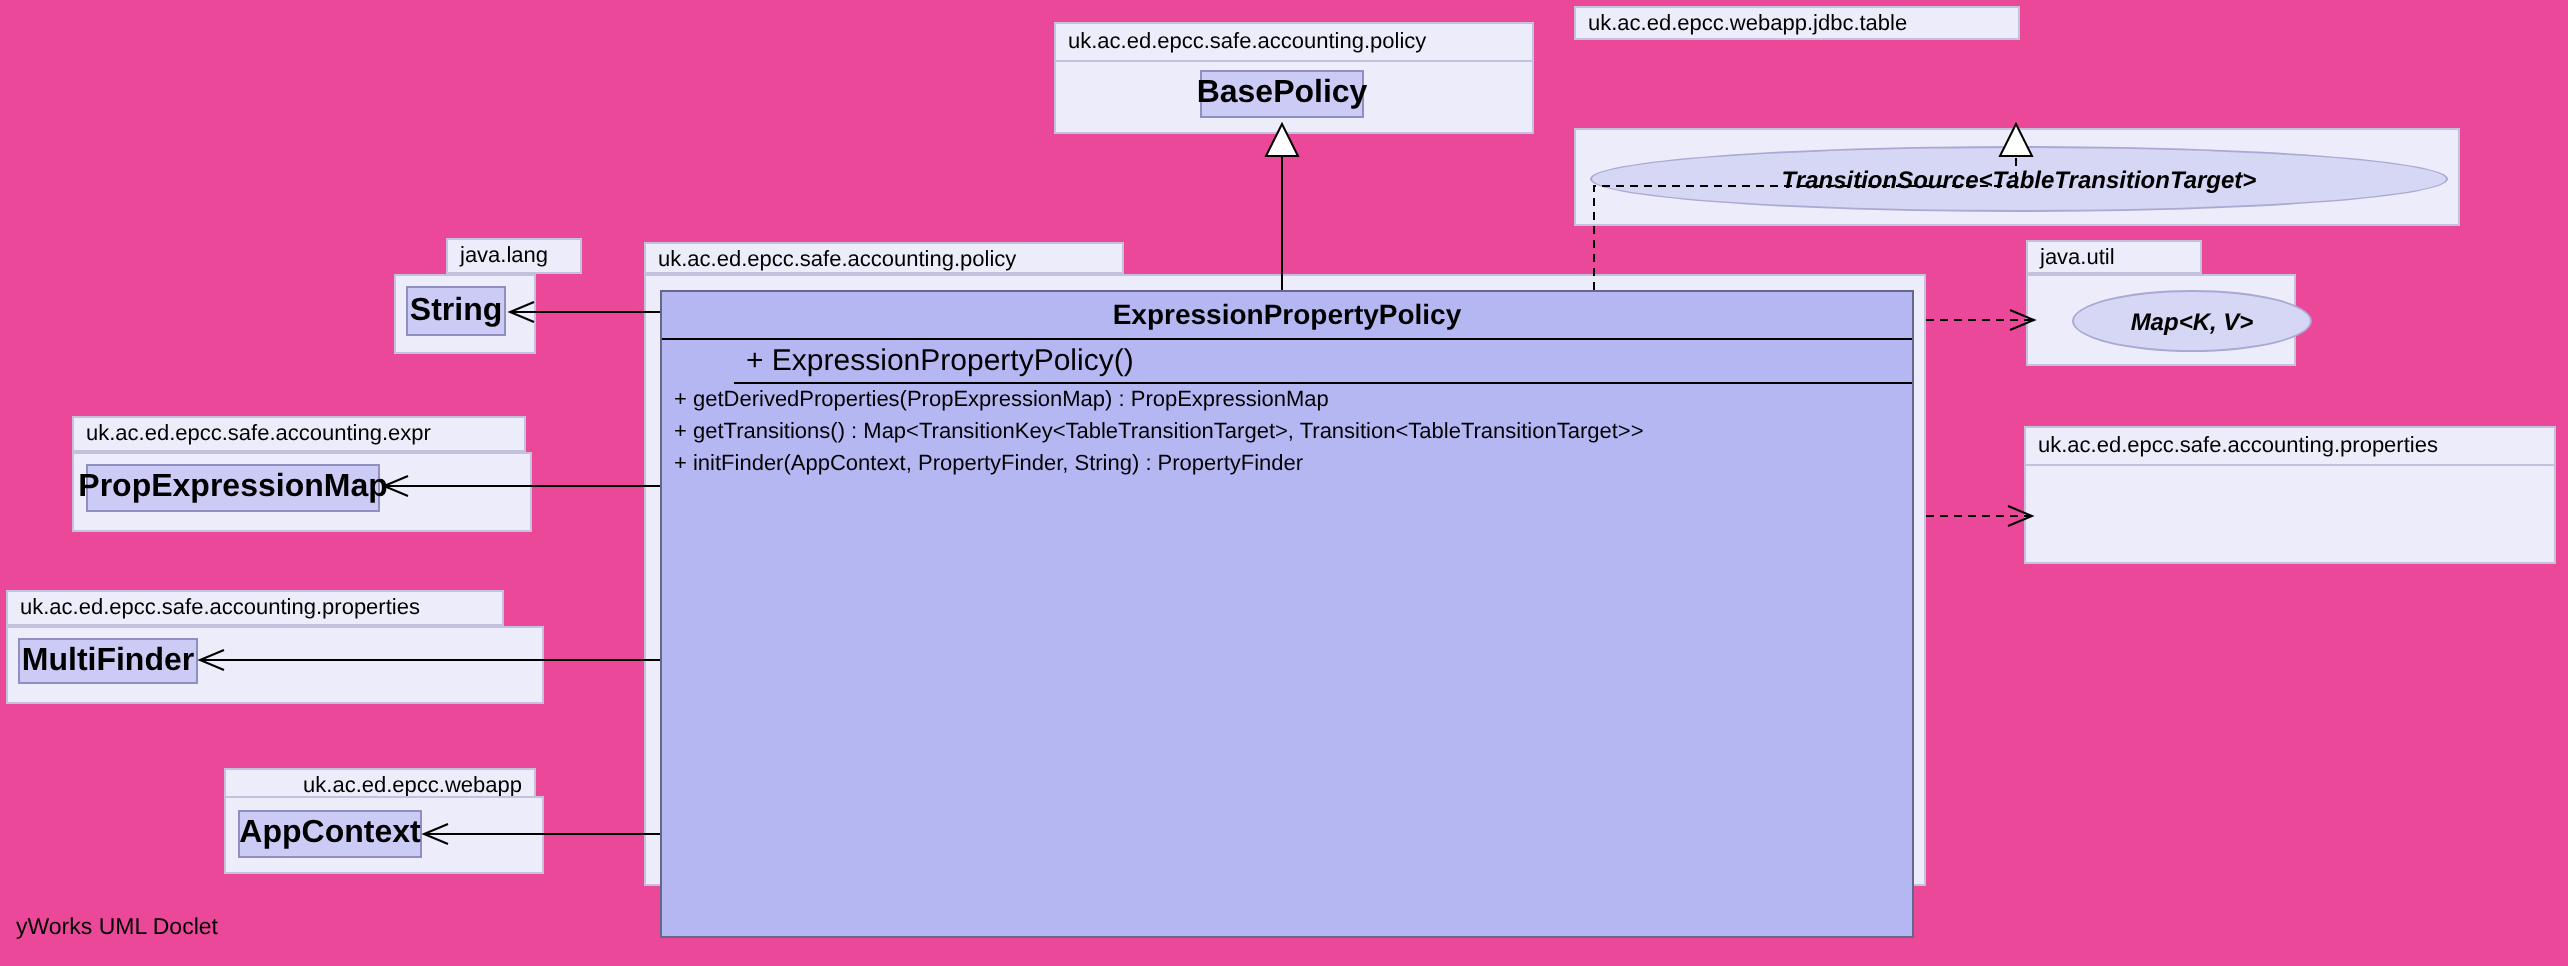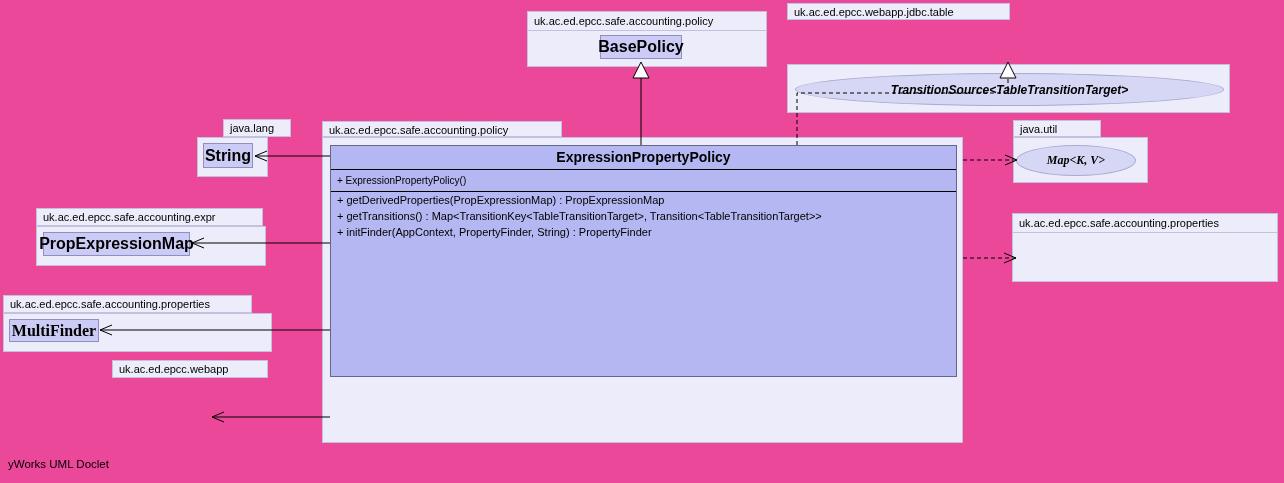--- a/index.html
+++ b/index.html
@@ -52,23 +52,23 @@
     border:1px solid var(--c-mainBorder);
     box-sizing:border-box;
   }
   .main-title{
     height:23px;line-height:23px;
     text-align:center;font-weight:bold;font-size:14px;color:#000;
     border-bottom:1px solid #000;
   }
   .ctor-row{
     height:21px;line-height:21px;
-    font-size:10px;color:#000;padding-left:6px;
+    font-size:15px;color:#000;padding-left:6px;
     border-bottom:1px solid #000;
-    white-space:nowrap;overflow:hidden;
+    white-space:nowrap;overflow:hidden;margin-left:36px;
   }
   .method-row{
     height:16px;line-height:16px;
     font-size:11px;color:#000;padding-left:6px;
     white-space:nowrap;overflow:hidden;
   }
   #connectors{position:absolute;left:0;top:0;pointer-events:none;}
   .footer{
     position:absolute;left:8px;top:458px;
     font-size:11.5px;color:#000;
@@ -89,48 +89,51 @@
     <div class="ellipse" style="left:7px;top:8px;width:429px;height:33px;">TransitionSource&lt;TableTransitionTarget&gt;</div>
   </div>
 
   <div class="pkg-tab" style="left:197px;top:119px;width:68px;height:18px;margin-left:26px;">java.lang</div>
   <div class="pkg-body" style="left:197px;top:137px;width:71px;height:40px;">
     <div class="cls-btn" style="left:5px;top:5px;width:50px;height:25px;">String</div>
   </div>
 
   <div class="pkg-tab" style="left:322px;top:121px;width:240px;height:16px;">uk.ac.ed.epcc.safe.accounting.policy</div>
   <div class="pkg-body" style="left:322px;top:137px;width:641px;height:306px;"></div>
-  <div class="main-class" style="left:330px;top:145px;width:627px;height:232px;">
+  <div class="main-class" style="left:330px;top:145px;width:627px;height:324px;">
     <div class="main-title">ExpressionPropertyPolicy</div>
     <div class="ctor-row">+ ExpressionPropertyPolicy()</div>
     <div class="method-row">+ getDerivedProperties(PropExpressionMap) : PropExpressionMap</div>
     <div class="method-row">+ getTransitions() : Map&lt;TransitionKey&lt;TableTransitionTarget&gt;, Transition&lt;TableTransitionTarget&gt;&gt;</div>
     <div class="method-row">+ initFinder(AppContext, PropertyFinder, String) : PropertyFinder</div>
   </div>
 
   <div class="pkg-tab" style="left:1013px;top:120px;width:88px;height:17px;">java.util</div>
   <div class="pkg-body" style="left:1013px;top:137px;width:135px;height:46px;">
-    <div class="ellipse" style="left:2px;top:7px;width:120px;height:31px;font-family:Liberation Serif, serif;">Map&lt;K, V&gt;</div>
+    <div class="ellipse" style="left:22px;top:7px;width:120px;height:31px;">Map&lt;K, V&gt;</div>
   </div>
 
   <div class="pkg-tab" style="left:36px;top:208px;width:227px;height:18px;">uk.ac.ed.epcc.safe.accounting.expr</div>
   <div class="pkg-body" style="left:36px;top:226px;width:230px;height:40px;">
     <div class="cls-btn" style="left:6px;top:5px;width:147px;height:24px;">PropExpressionMap</div>
   </div>
 
   <div class="pkg-body" style="left:1012px;top:213px;width:266px;height:69px;">
     <div class="pkg-titlerow">uk.ac.ed.epcc.safe.accounting.properties</div>
   </div>
 
   <div class="pkg-tab" style="left:3px;top:295px;width:249px;height:18px;">uk.ac.ed.epcc.safe.accounting.properties</div>
-  <div class="pkg-body" style="left:3px;top:313px;width:269px;height:39px;font-family:Liberation Serif, serif;">
+  <div class="pkg-body" style="left:3px;top:313px;width:269px;height:39px;">
     <div class="cls-btn" style="left:5px;top:5px;width:90px;height:23px;">MultiFinder</div>
   </div>
 
-  <div class="pkg-tab" style="left:112px;top:360px;width:156px;height:18px;">uk.ac.ed.epcc.webapp</div>
+  <div class="pkg-tab" style="left:112px;top:384px;width:156px;height:18px;text-align:right;">uk.ac.ed.epcc.webapp</div>
+  <div class="pkg-body" style="left:112px;top:398px;width:160px;height:39px;">
+    <div class="cls-btn" style="left:6px;top:6px;width:92px;height:24px;">AppContext</div>
+  </div>
 
   <svg id="connectors" width="1284" height="483">
 
     <g>
       <path d="M641,145 L641,78" stroke="#000" stroke-width="1" fill="none"></path>
       <polygon points="641,62 633,78 649,78" fill="#fff" stroke="#000" stroke-width="1"></polygon>
     </g>
 
     <g>
       <path d="M797,145 L797,93 L1008,93 L1008,79" stroke="#000" stroke-width="1" fill="none" stroke-dasharray="4,3"></path>

